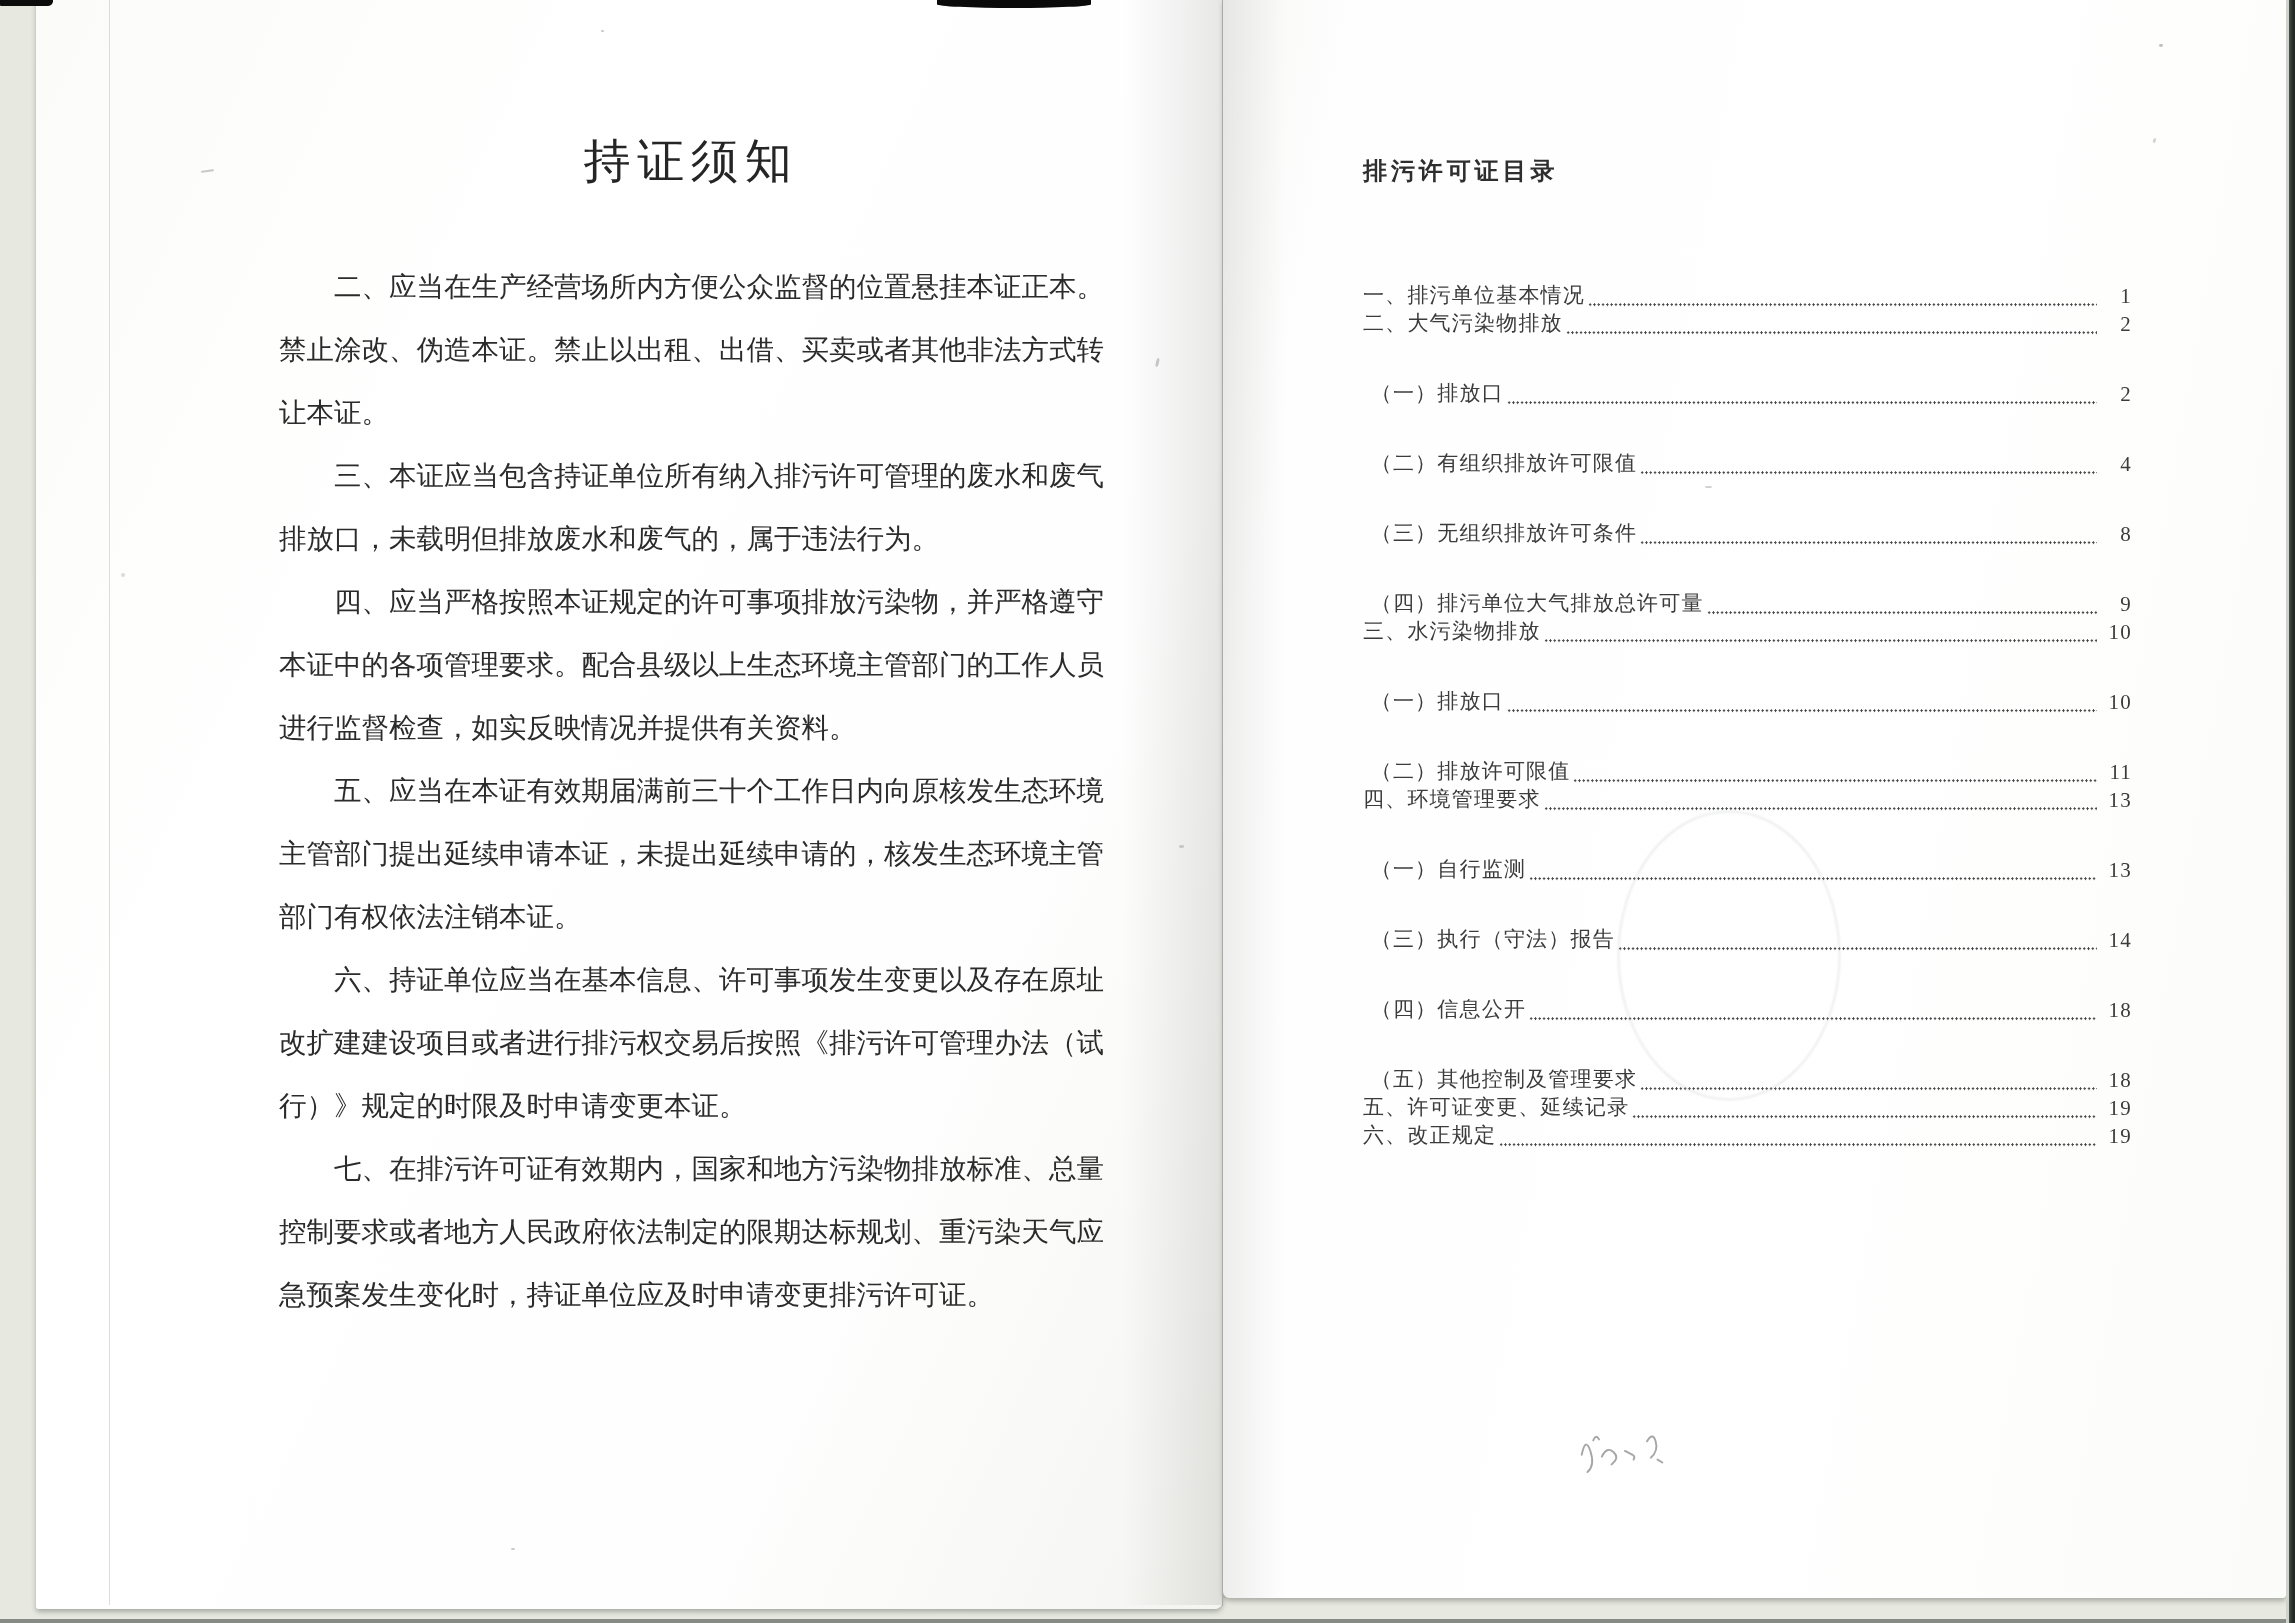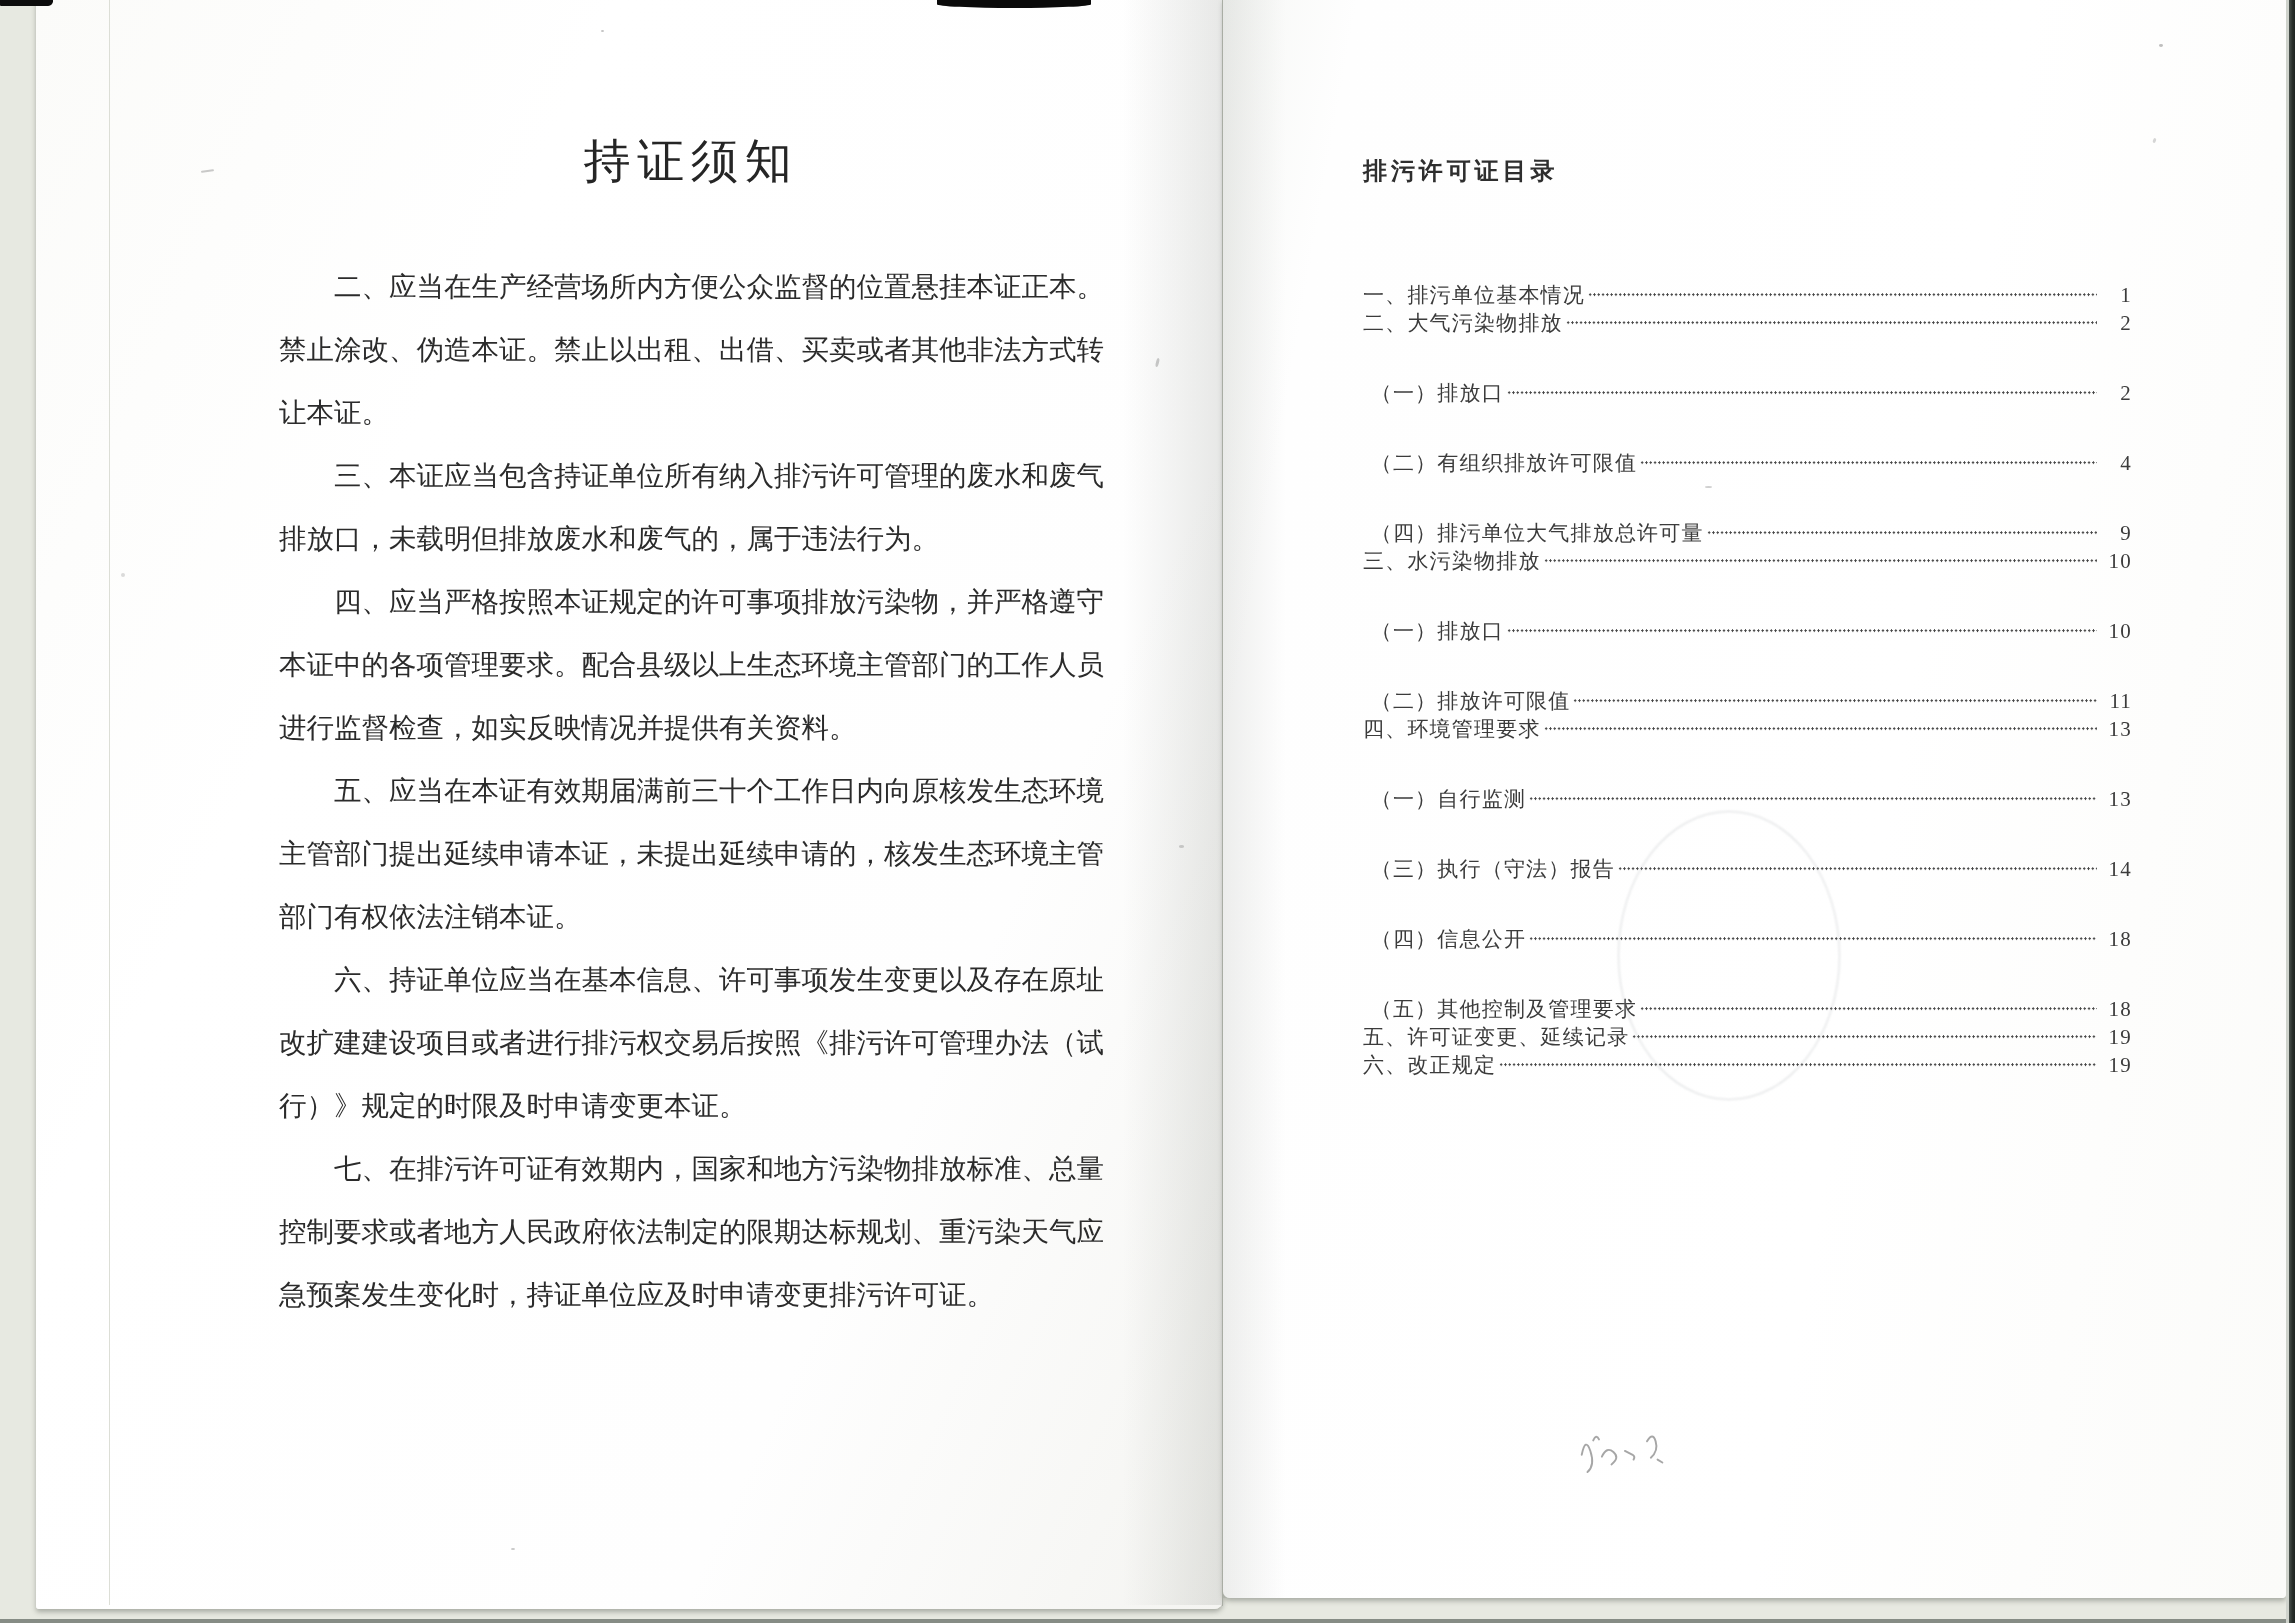--- a/index.html
+++ b/index.html
@@ -158,21 +158,21 @@
     letter-spacing: 3.9px;
     color: #2e2e2e;
   }
   .toc-block {
     position: absolute;
     left: 140px; top: 281px;
     width: 769px;
   }
   .toc-row {
     display: flex;
-    align-items: center;
+    align-items: flex-end;
     height: 28px;
     font-size: 21px;
     letter-spacing: 1.2px;
     color: #3b3b3b;
     white-space: nowrap;
   }
   .toc-row.lvl2 { padding-left: 7.7px; margin-top: 42px; }
   .toc-label { flex: none; }
   .toc-leader {
     flex: 1 1 auto;
@@ -226,20 +226,25 @@
           <span class="toc-label">（一）排放口</span>
           <span class="toc-leader"></span>
           <span class="toc-page">2</span>
         </div>
         <div class="toc-row lvl2">
           <span class="toc-label">（二）有组织排放许可限值</span>
           <span class="toc-leader"></span>
           <span class="toc-page">4</span>
         </div>
         <div class="toc-row lvl2">
+          <span class="toc-label">（三）无组织排放许可条件</span>
+          <span class="toc-leader"></span>
+          <span class="toc-page">8</span>
+        </div>
+        <div class="toc-row lvl2">
           <span class="toc-label">（四）排污单位大气排放总许可量</span>
           <span class="toc-leader"></span>
           <span class="toc-page">9</span>
         </div>
         <div class="toc-row">
           <span class="toc-label">三、水污染物排放</span>
           <span class="toc-leader"></span>
           <span class="toc-page">10</span>
         </div>
         <div class="toc-row lvl2">

